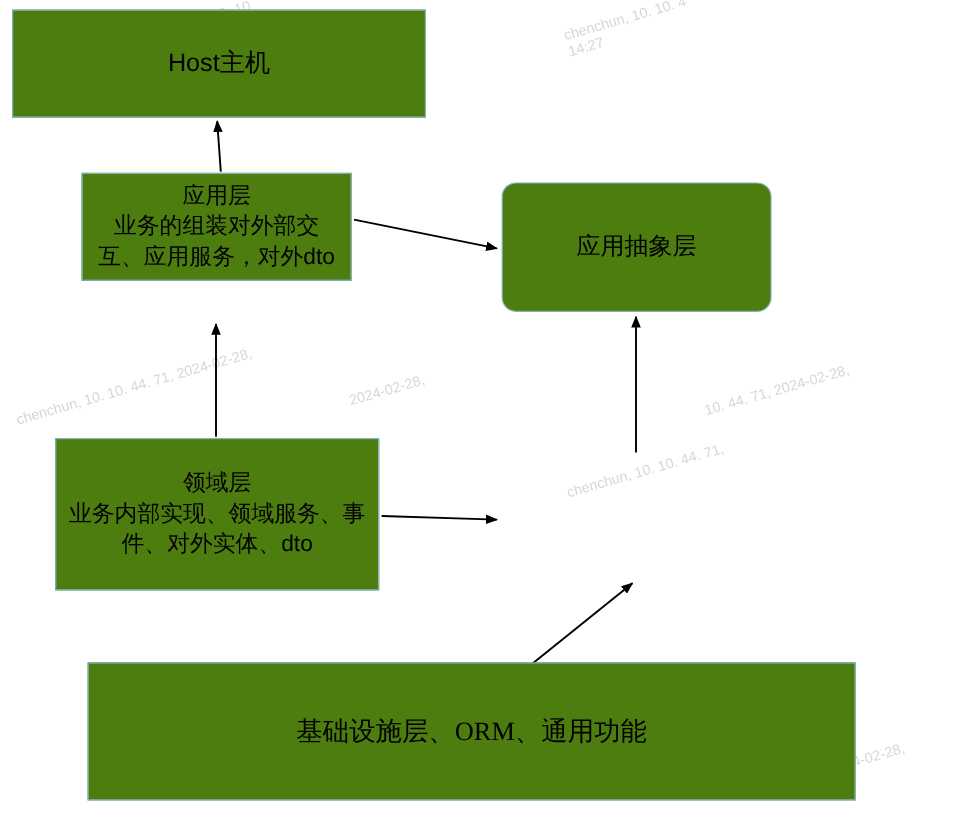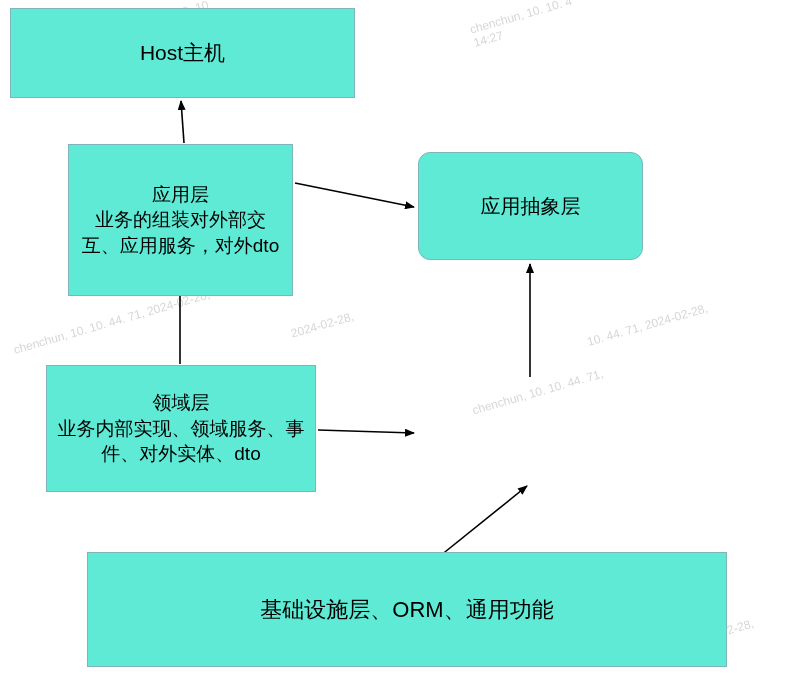--- a/index.html
+++ b/index.html
@@ -11,37 +11,37 @@
     position: relative;
     width: 812px;
     height: 680px;
     background: #ffffff;
     overflow: hidden;
     font-family: "Liberation Sans", sans-serif;
   }
   .node {
     position: absolute;
     box-sizing: border-box;
-    background: #5eead4;
+    background: #4d7c0f;
     border: 1px solid #7fb4bd;
     display: flex;
     align-items: center;
     justify-content: center;
     text-align: center;
     color: #000000;
     line-height: 1.35;
     white-space: pre-line;
     padding: 4px 8px;
   }
   .node-host       { left: 10px;  top: 8px;   width: 345px; height: 90px;  font-size: 21px; }
-  .node-app        { left: 68px;  top: 144px; width: 225px; height: 152px; font-size: 19px; }
+  .node-app        { left: 68px;  top: 144px; width: 225px; height: 90px; font-size: 19px; }
   .node-abstract   { left: 418px; top: 152px; width: 225px; height: 108px; font-size: 20px; border-radius: 12px; }
   .node-domain     { left: 46px;  top: 365px; width: 270px; height: 127px; font-size: 19px; }
   .node-shared     { left: 418px; top: 379px; width: 225px; height: 100px; font-size: 20px; }
-  .node-infra      { left: 87px;  top: 552px; width: 640px; height: 115px; font-size: 22px; }
+  .node-infra      { left: 73px;  top: 552px; width: 640px; height: 115px; font-size: 22px; font-family: Liberation Serif, serif; }
 
   svg.arrows {
     position: absolute;
     left: 0; top: 0;
     width: 812px;
     height: 680px;
     pointer-events: none;
   }
   .wm {
     position: absolute;

